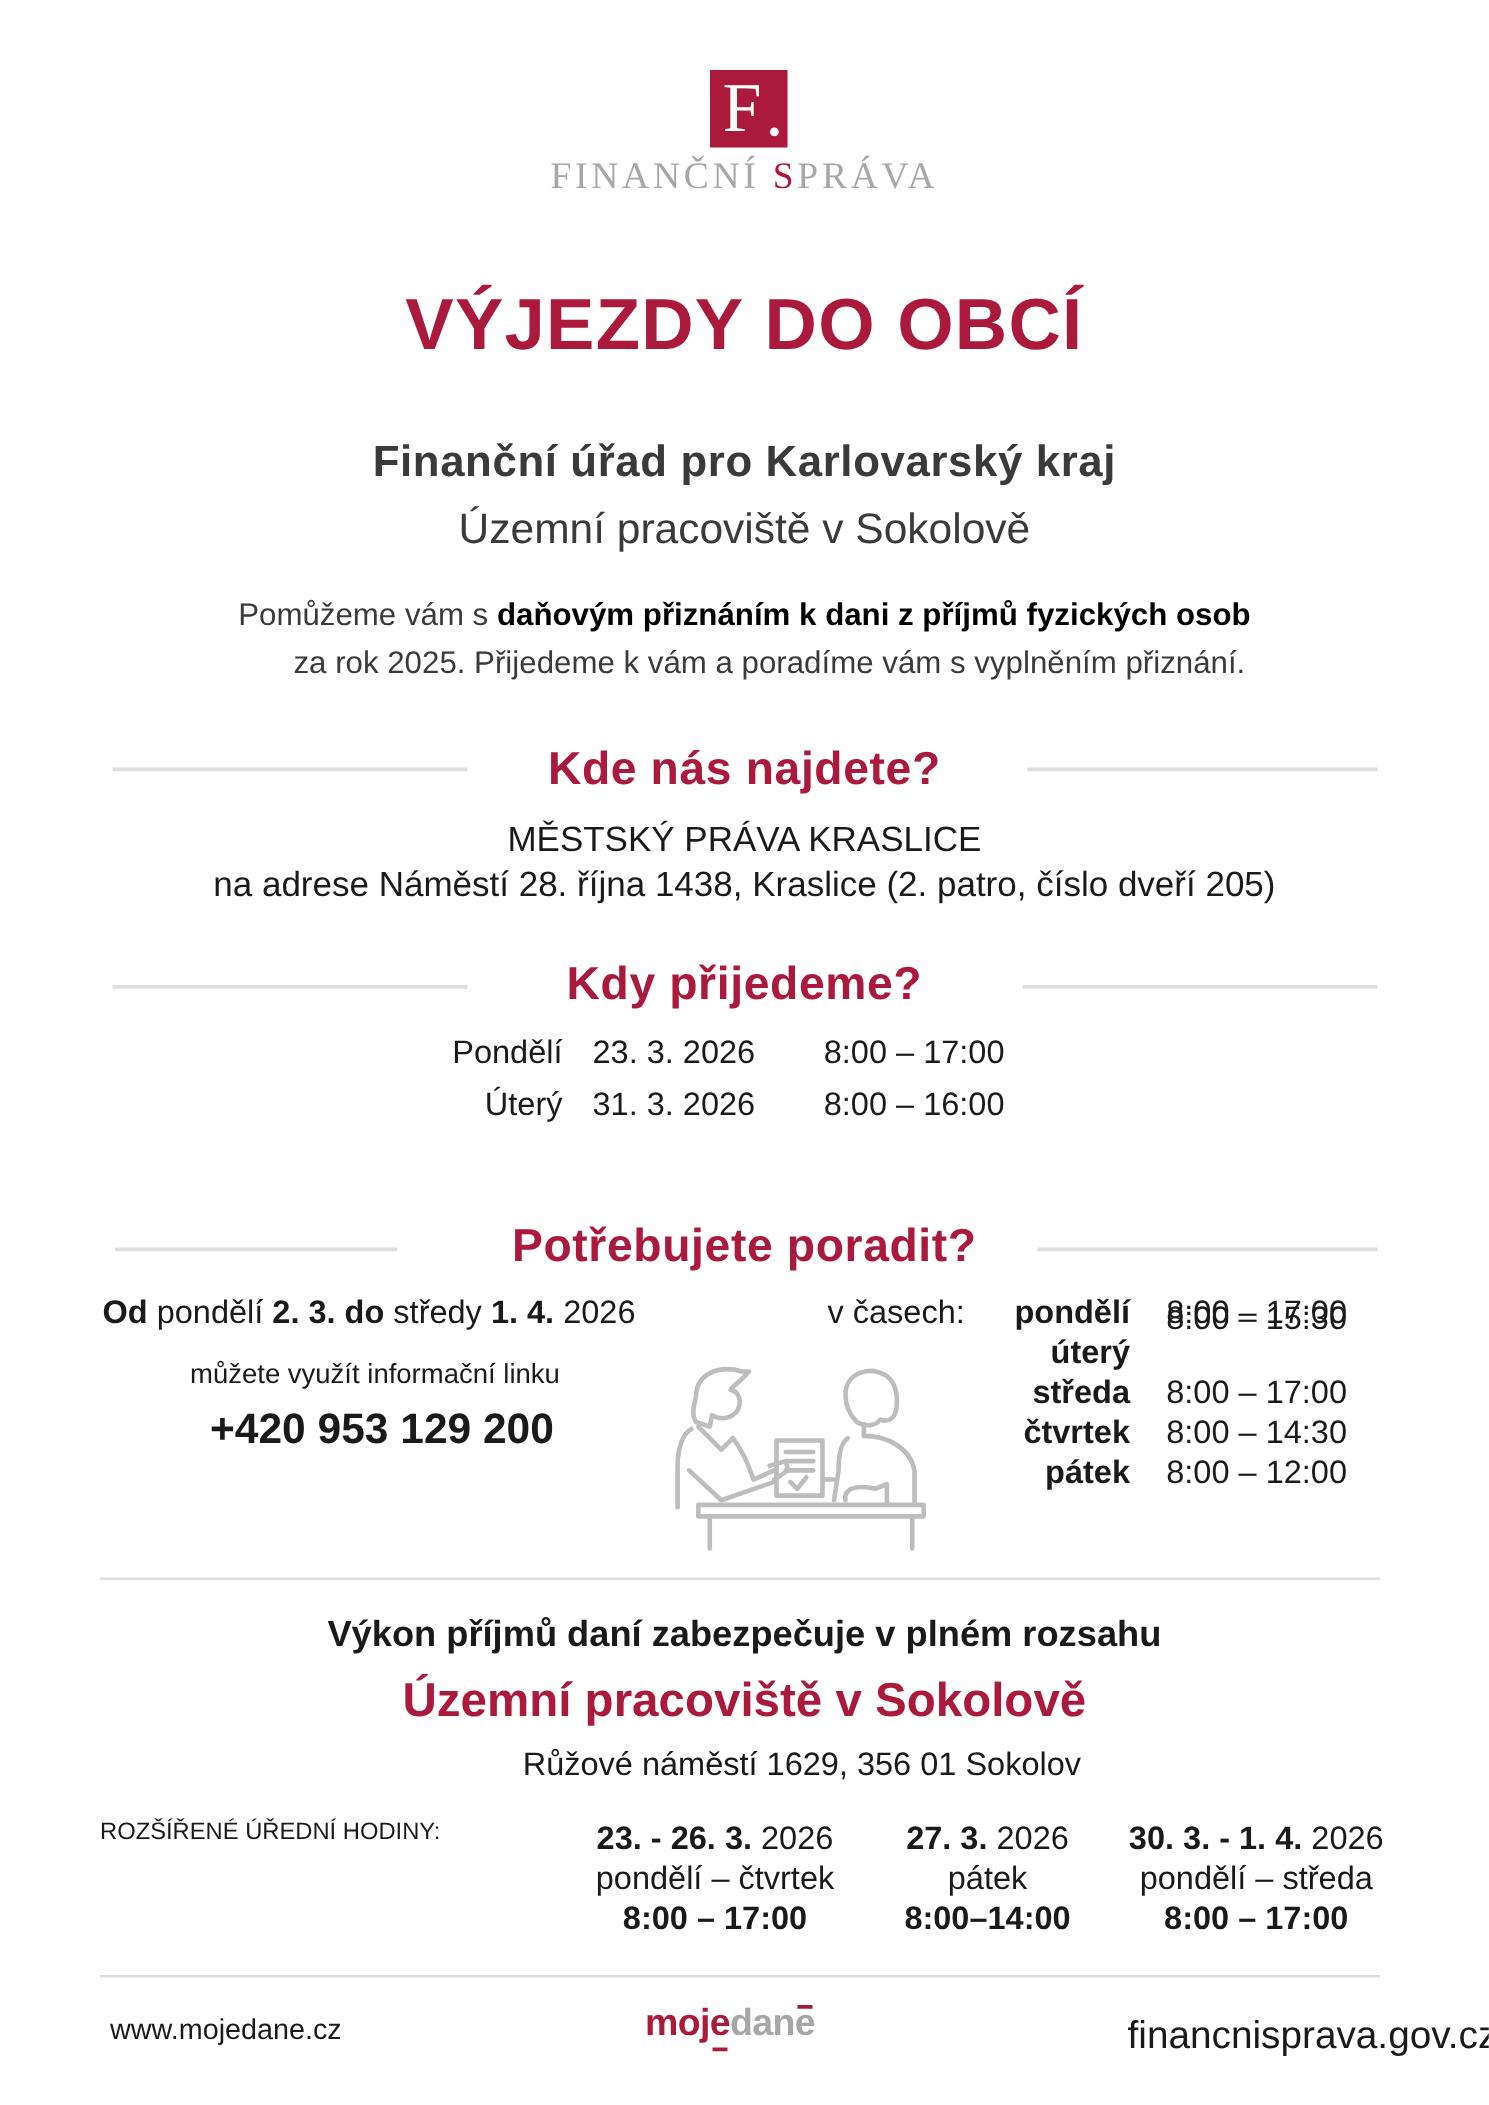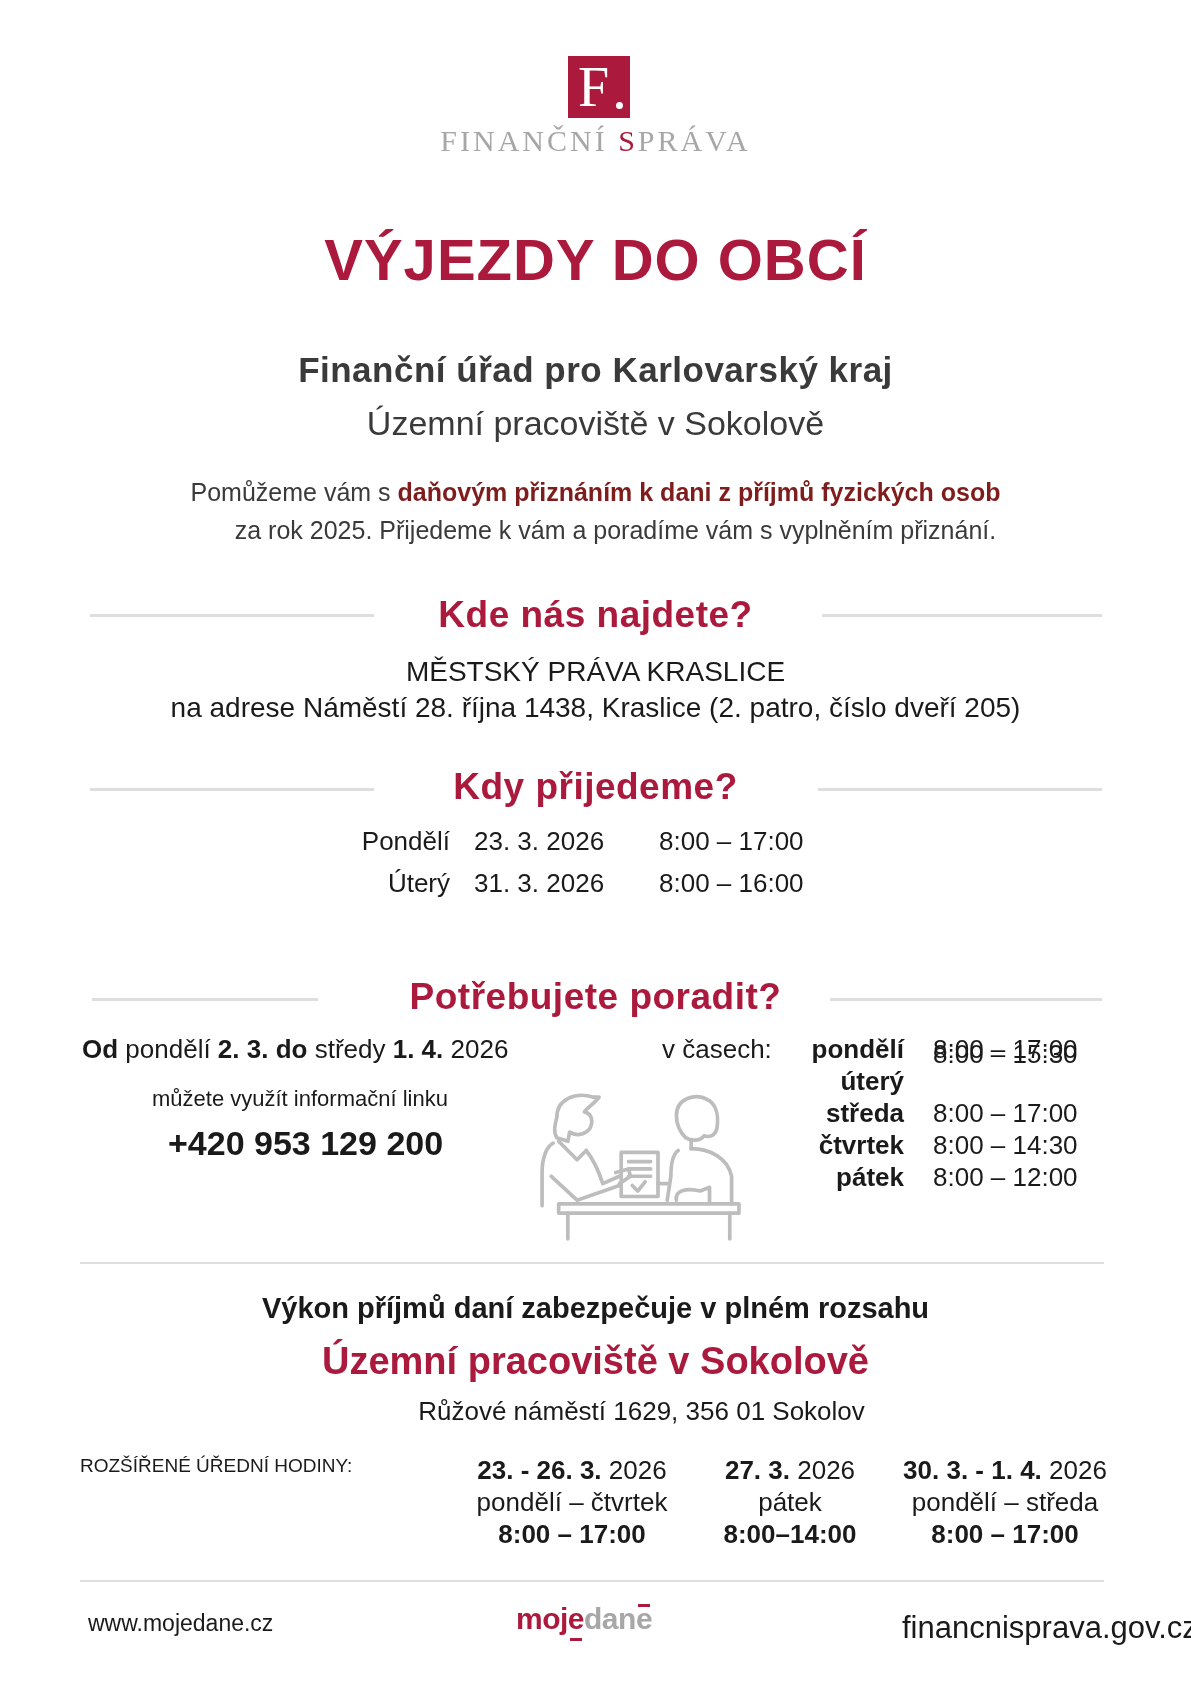--- a/index.html
+++ b/index.html
@@ -13,21 +13,21 @@
     .logo-f { position: absolute; left: 10px; top: 0px; font-family: "Liberation Serif", serif;
               font-size: 56px; color: #ffffff; line-height: 62px; }
     .logo-dot { position: absolute; left: 48px; top: 46px; width: 7px; height: 7px; border-radius: 50%; background: #fff; }
     .logo-text { top: 124px; font-family: "Liberation Serif", serif; font-size: 30px; letter-spacing: 3px; color: #a7a7a7; }
     .logo-text .r { color: #ab1a3c; }
 
     .title { top: 226px; font-size: 58px; font-weight: bold; color: #ab1a3c; letter-spacing: 1px; text-align: center; }
     .sub1 { top: 350px; font-size: 35px; font-weight: bold; color: #3a3a3a; letter-spacing: 0.5px; }
     .sub2 { top: 404px; font-size: 34px; color: #3a3a3a; }
     .intro1 { top: 478px; font-size: 25px; color: #3a3a3a; }
-    .intro1 b { color: #7f1d1d; }
+    .intro1 b { color: #000000; }
     .intro2 { top: 516px; font-size: 25px; color: #3a3a3a; padding-left: 20px; }
 
     .section-head { font-size: 37px; font-weight: bold; color: #ab1a3c; font-family: "Liberation Sans", sans-serif; letter-spacing: 0.5px; }
     .rule { height: 3px; background: #dedede; }
 
     .addr1 { top: 656px; font-size: 28px; }
     .addr2 { top: 692px; font-size: 28px; }
 
     .visit-row { font-size: 26px; }
     .visit-day { text-align: right; width: 110px; }

